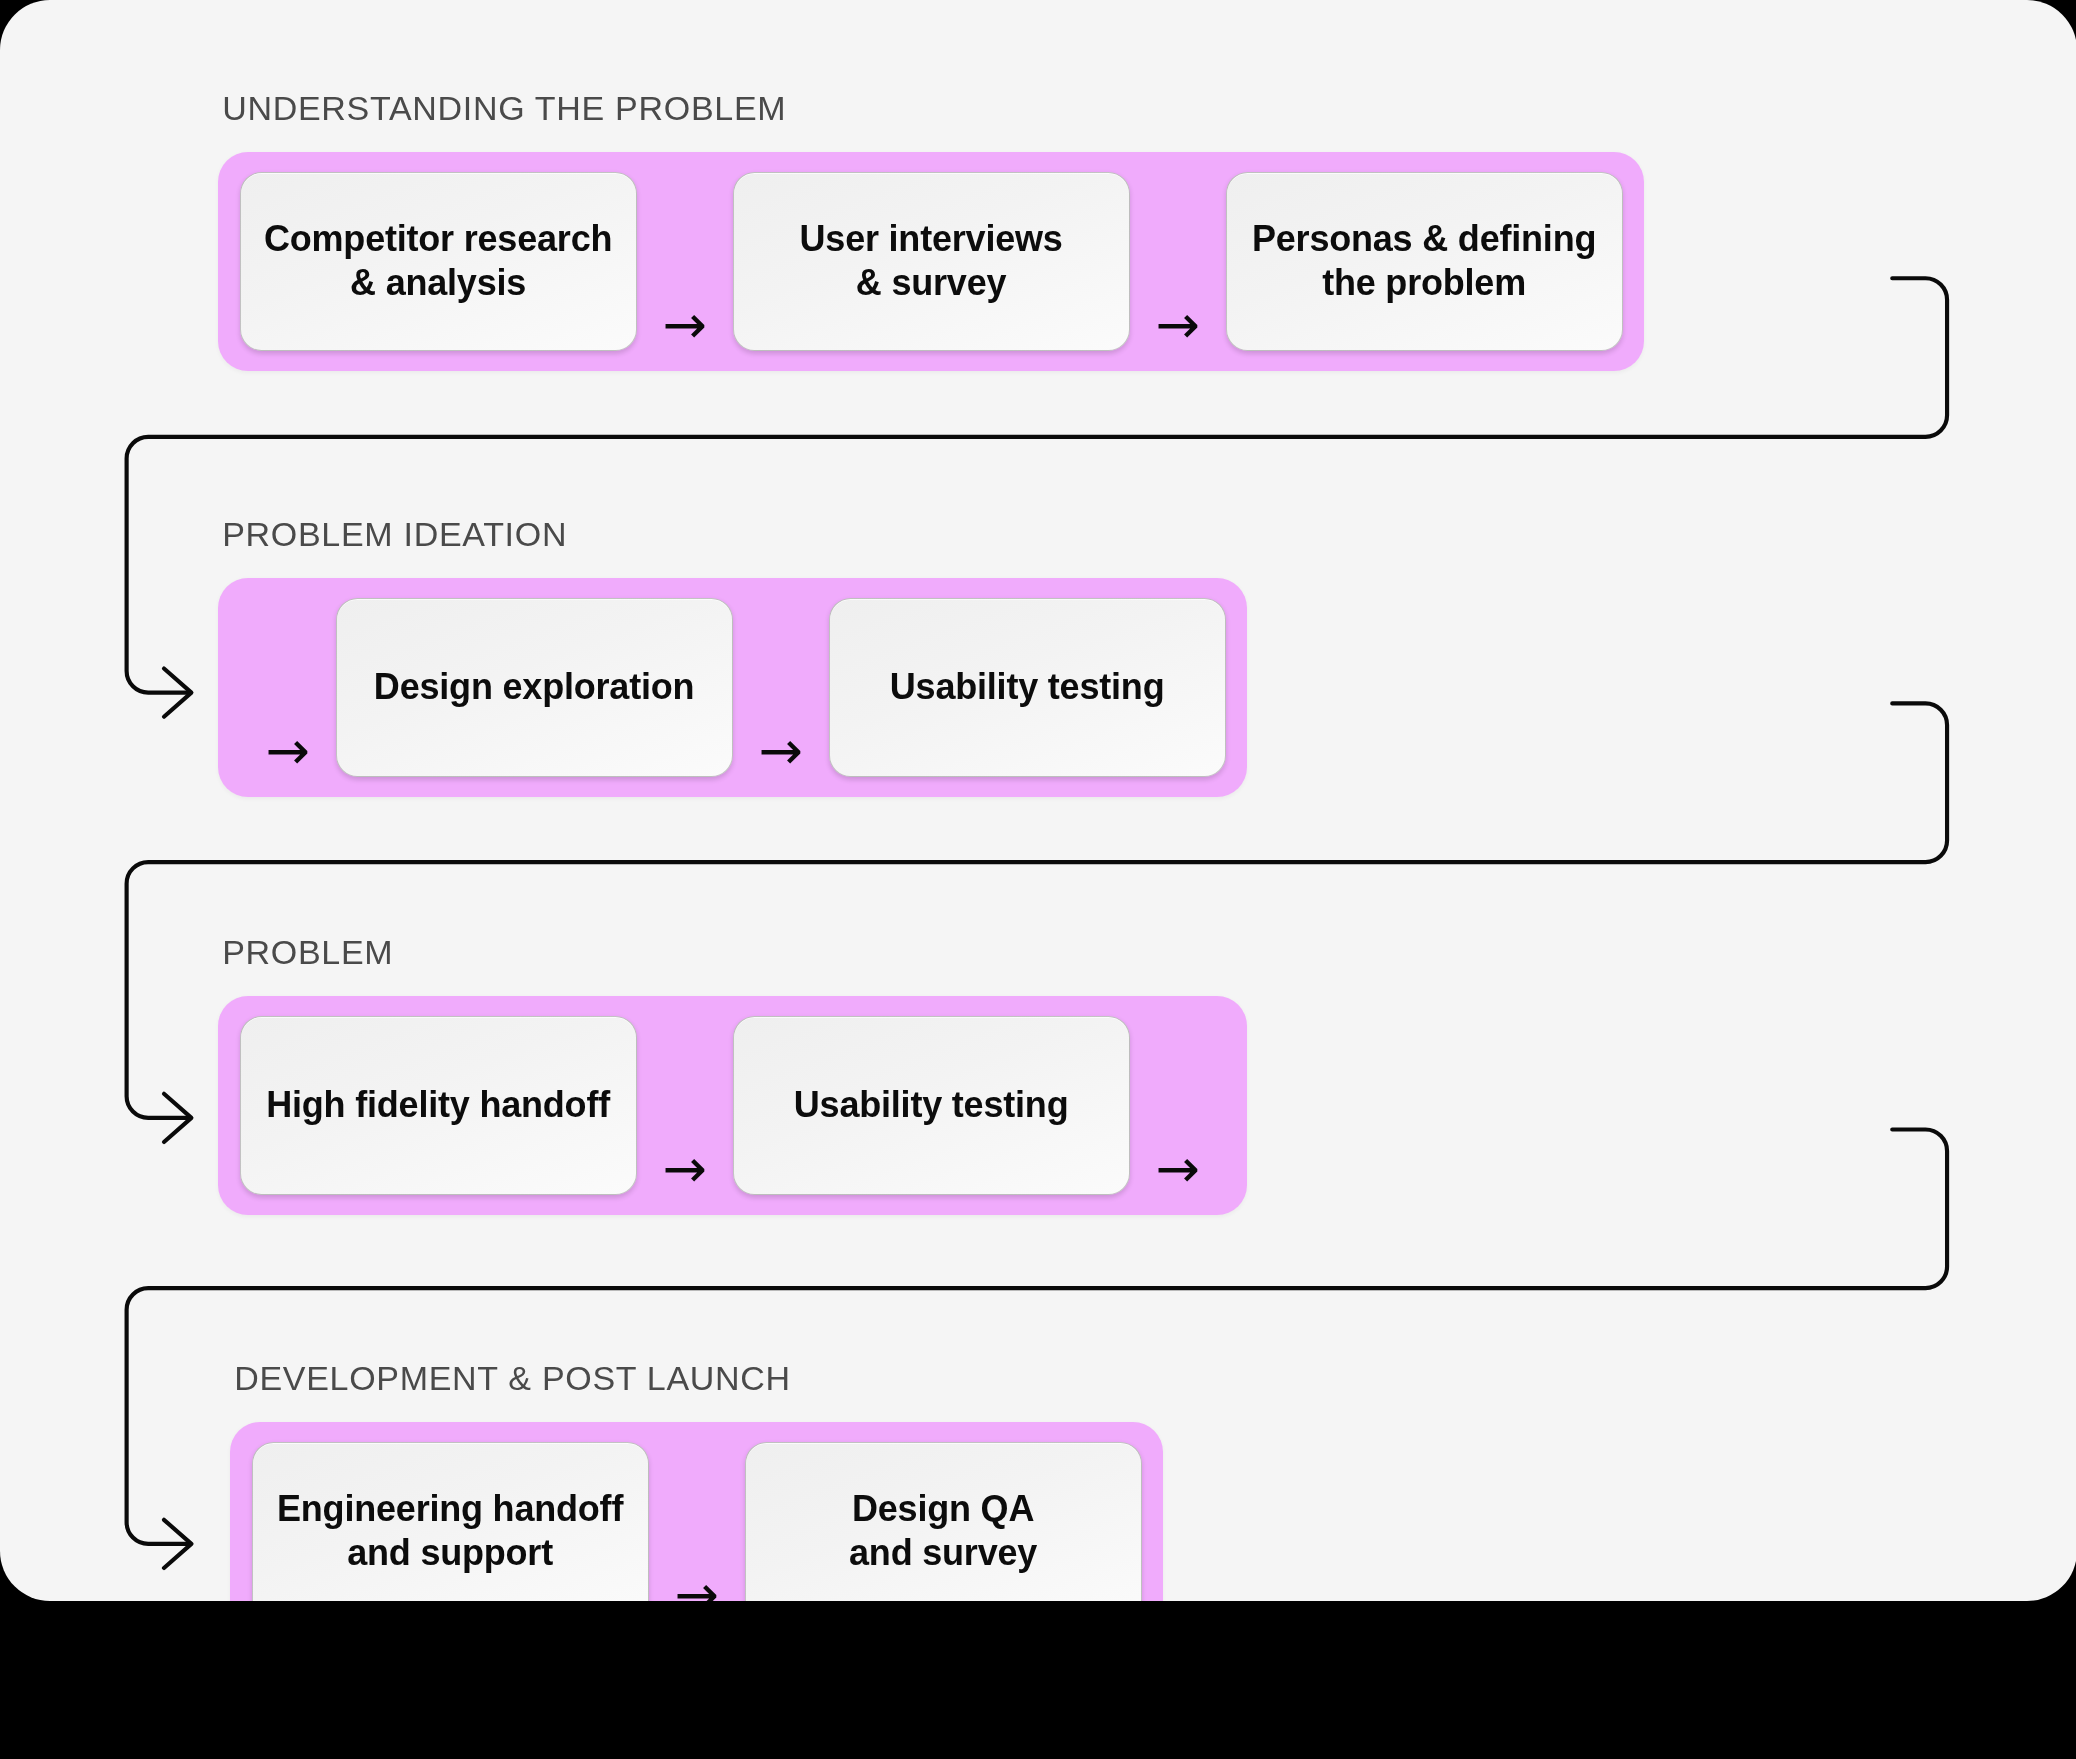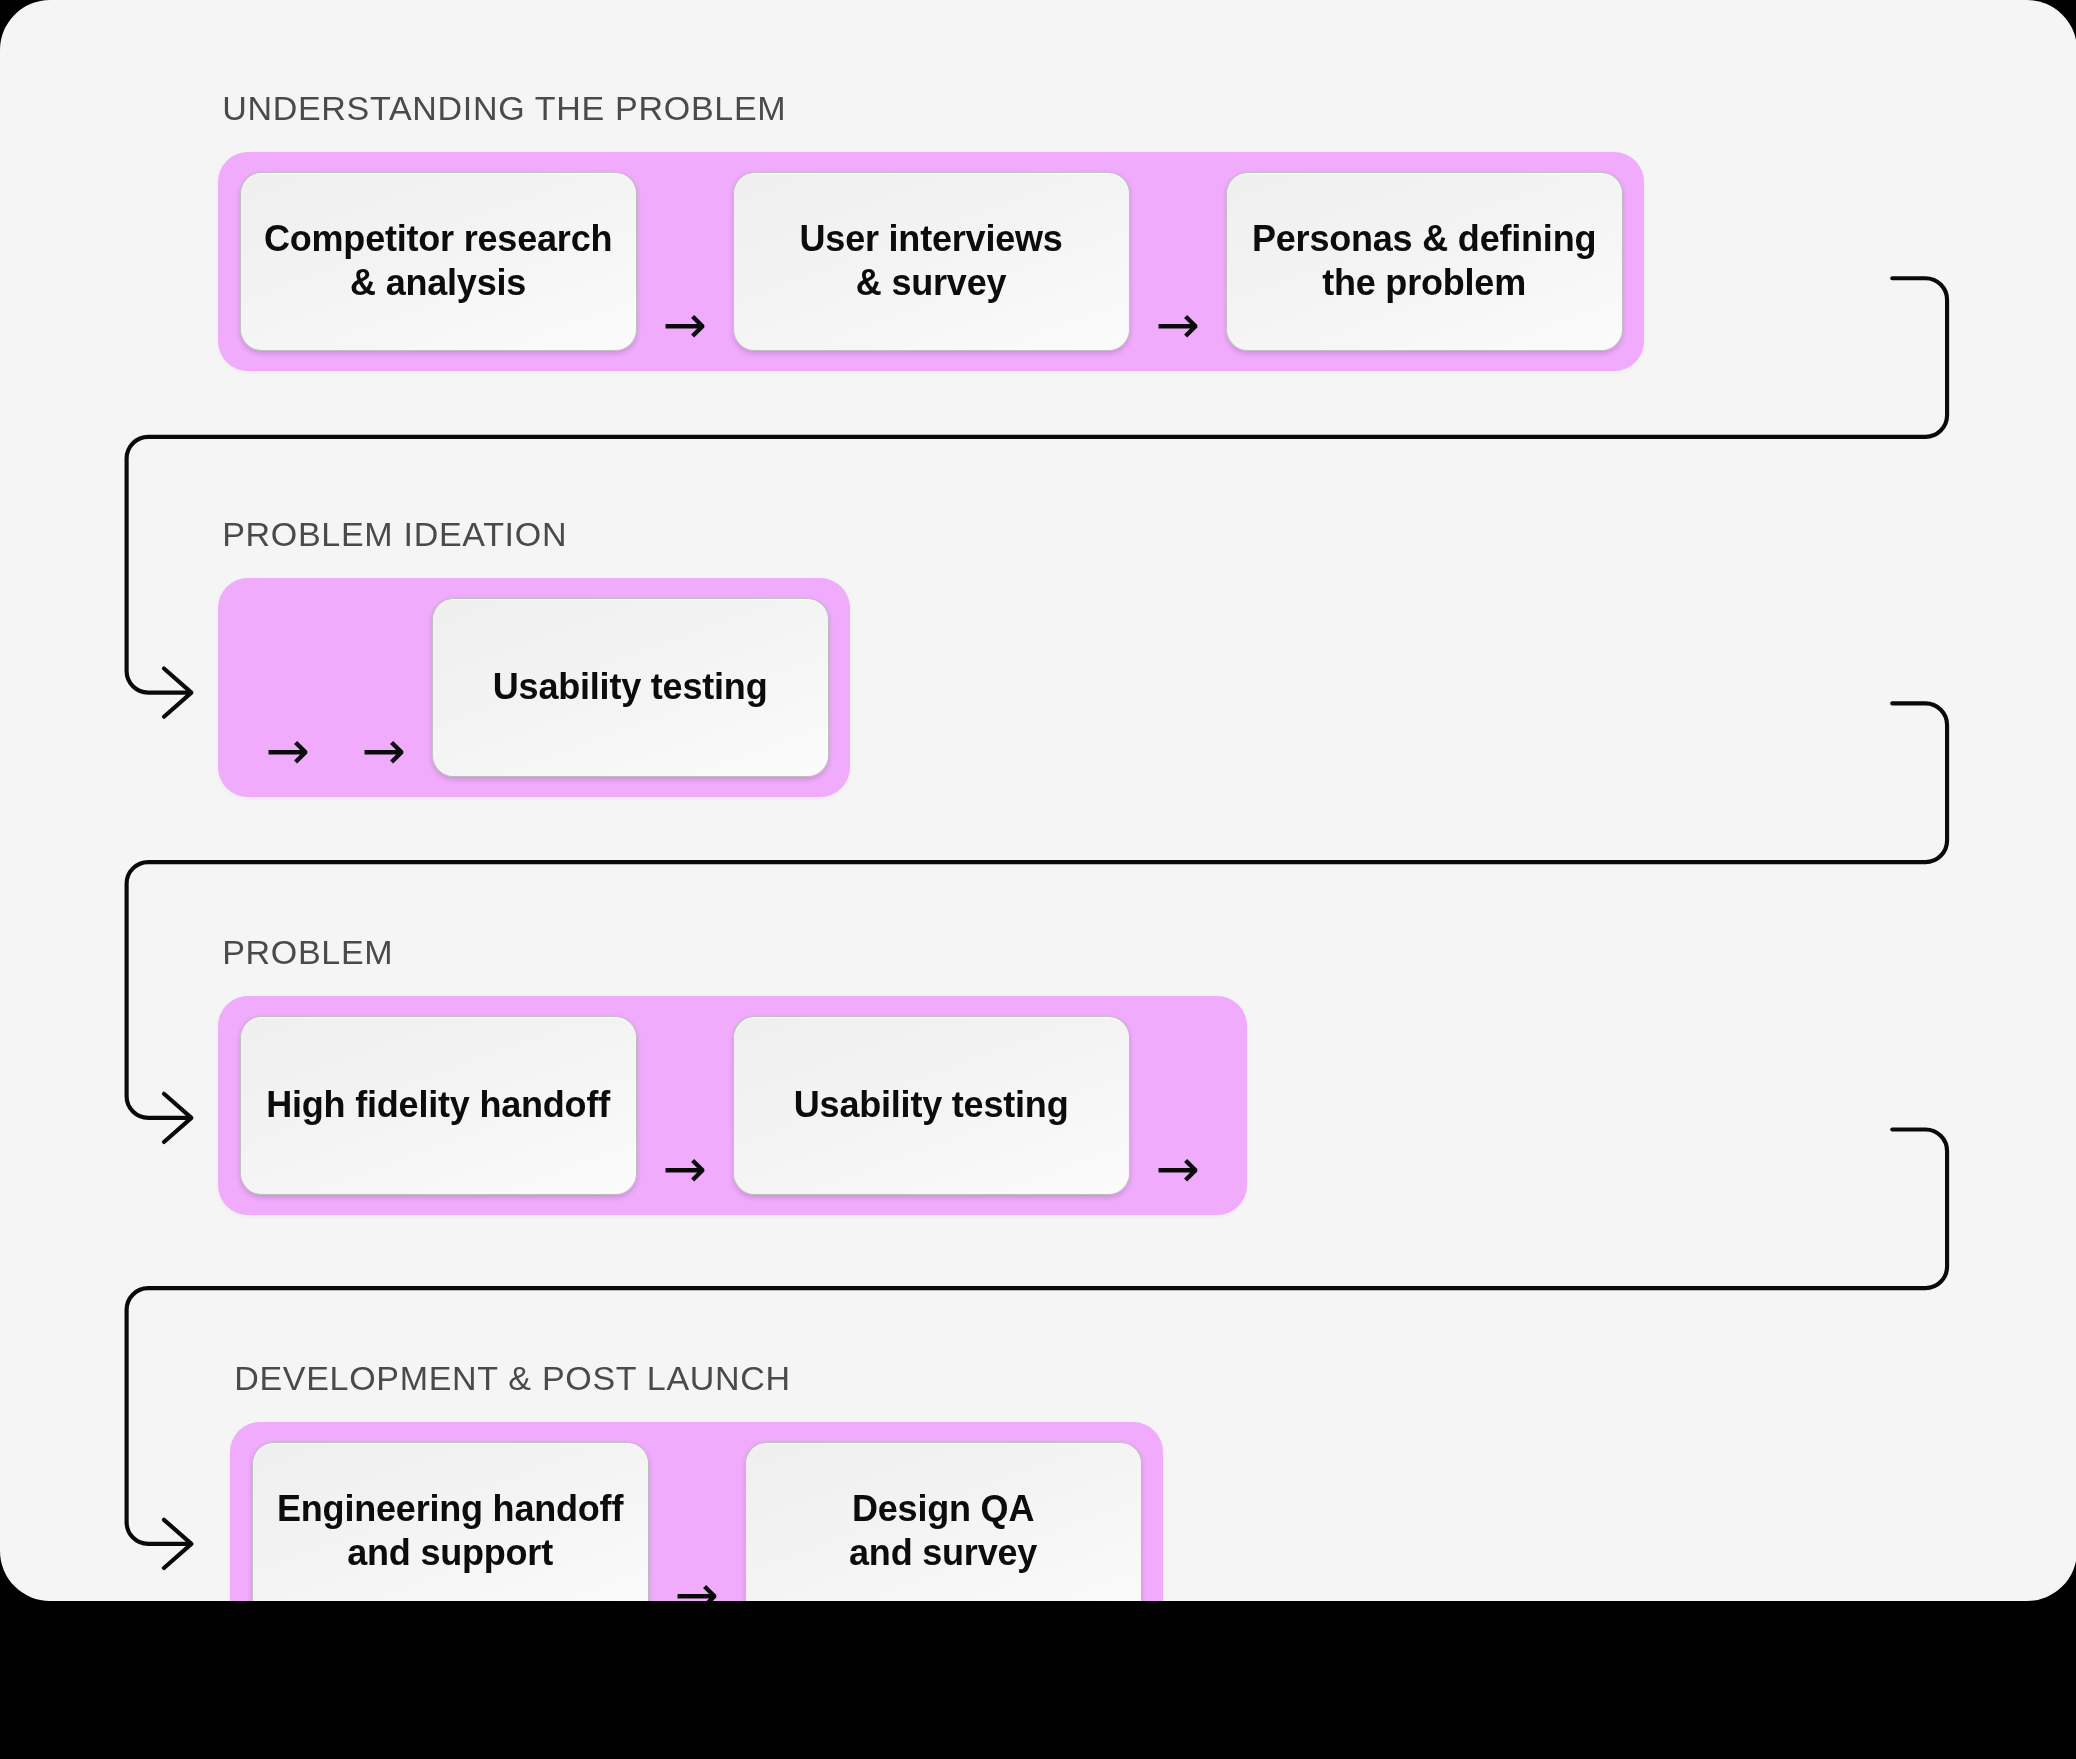--- a/index.html
+++ b/index.html
@@ -174,20 +174,23 @@
         <div class="card-label">Personas &amp; defining
 the problem</div>
       </div>
     </div>
   </div>
 
   <div class="stage" id="stage-1">
     <div class="stage-label">PROBLEM IDEATION</div>
     <div class="group">
       <div class="inline-arrow">→</div>
+      <div class="card">
+        <div class="card-label">Design exploration</div>
+      </div>
       <div class="inline-arrow">→</div>
       <div class="card">
         <div class="card-label">Usability testing</div>
       </div>
     </div>
   </div>
 
   <div class="stage" id="stage-2">
     <div class="stage-label">PROBLEM</div>
     <div class="group">

